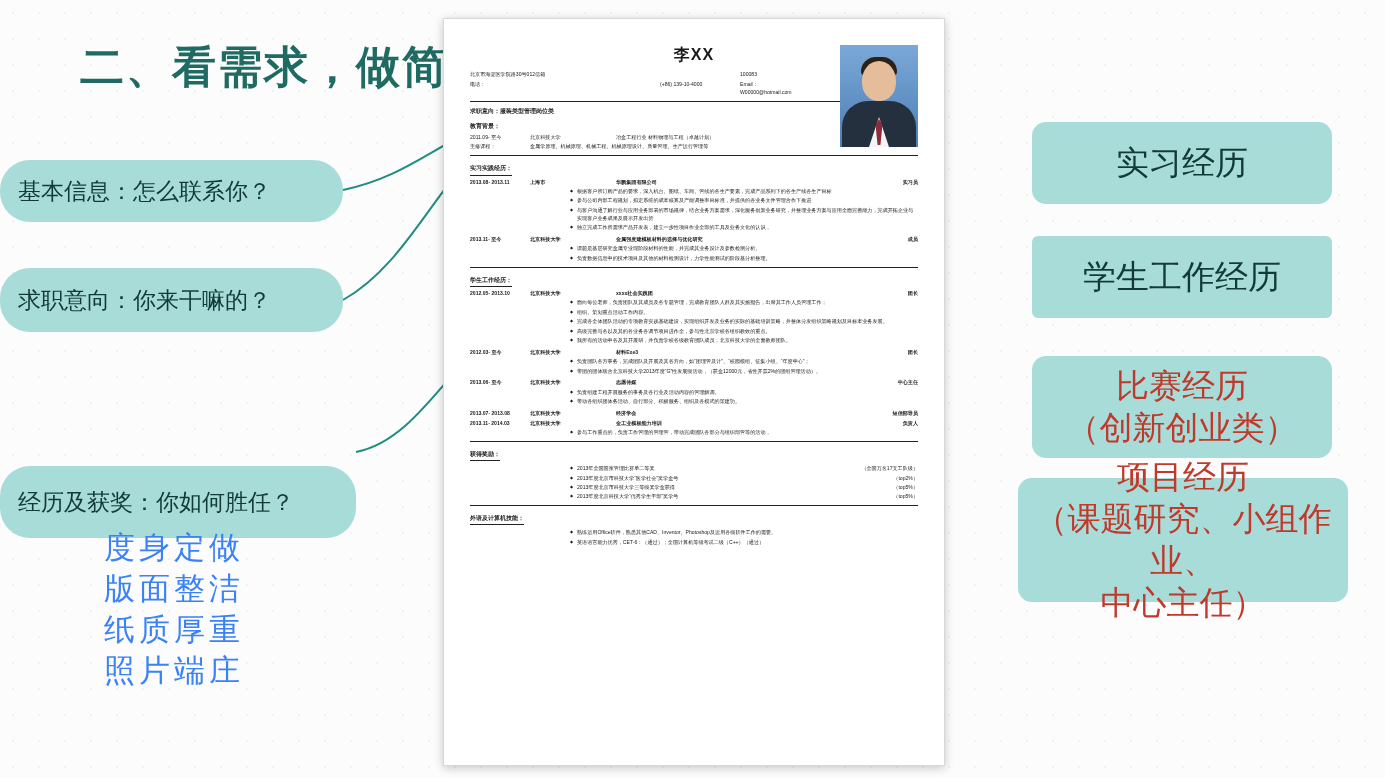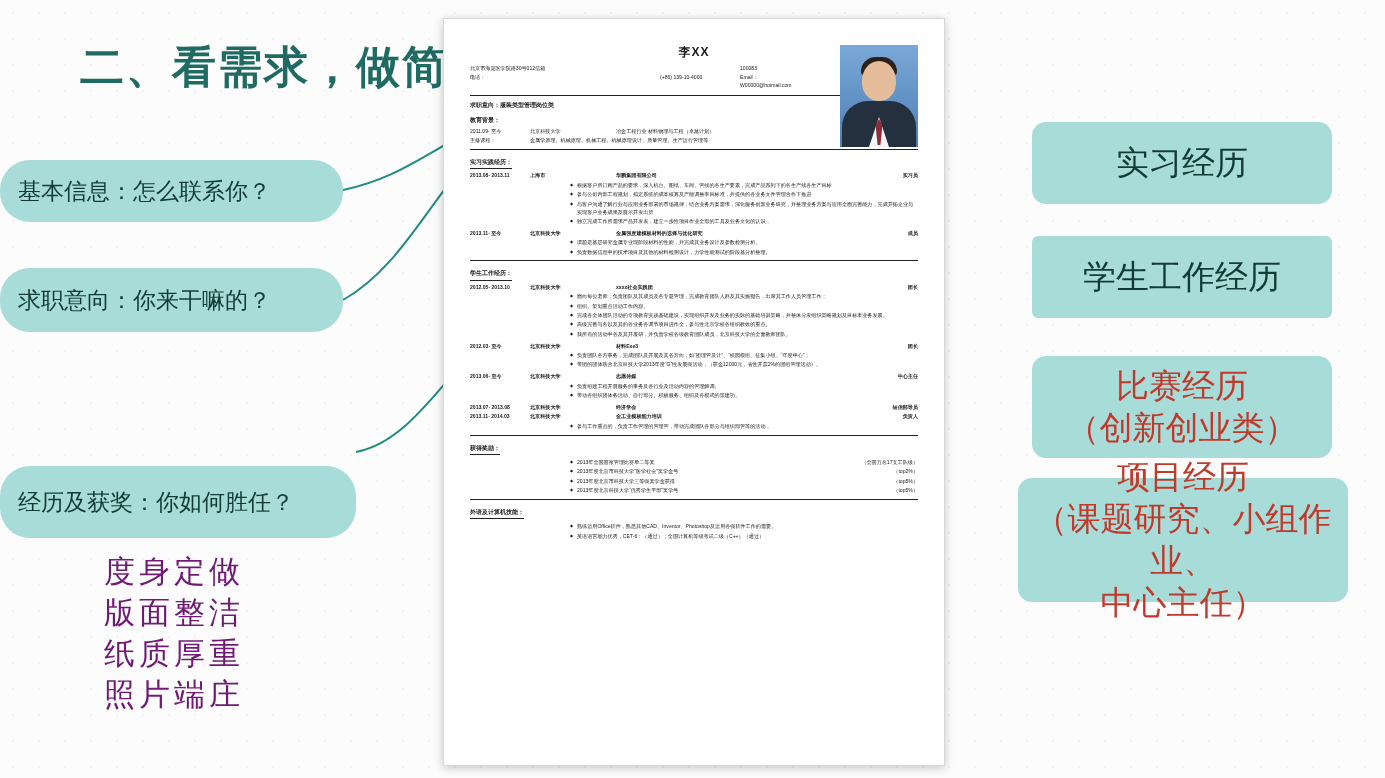--- a/index.html
+++ b/index.html
@@ -39,22 +39,22 @@
     box-sizing:border-box;
     white-space:nowrap;
     border-radius:30px;
   }
   #label-0{left:0px;top:160px;width:343px;height:62px;}
   #label-1{left:0px;top:268px;width:343px;height:64px;}
   #label-2{left:0px;top:418px;width:356px;height:72px;margin-top:48px;}
 
   
   .left-notes{
-    position:absolute;left:84px;top:552px;
-    font-size:31px;color:#701a75;
+    position:absolute;left:84px;top:528px;
+    font-size:31px;color:#3b82f6;
     line-height:1.32;
     letter-spacing:4px;
     text-align:center;
     width:180px;
   }
   .left-notes div{white-space:nowrap;}
 
   
   .connectors{position:absolute;left:0;top:0;width:1385px;height:778px;pointer-events:none;}
 
@@ -86,21 +86,21 @@
     border:1px solid #d8d8d8;
     box-shadow:0 2px 9px rgba(0,0,0,0.22);
     box-sizing:border-box;
     padding:22px 26px 10px 26px;
     overflow:hidden;
     font-size:5.1px;
     color:#1a1a1a;
     line-height:1.55;
   }
   .r-name{
-    font-size:12px;font-weight:bold;text-align:center;
+    font-size:16px;font-weight:bold;text-align:center;
     letter-spacing:1px;margin:2px 0 3px 0;
   }
   .r-photo{
     position:absolute;right:26px;top:26px;
     width:78px;height:102px;
     background:linear-gradient(#7aa8d8,#4d7fb5);
     overflow:hidden;
   }
   .r-photo .head{
     position:absolute;left:50%;top:16px;transform:translateX(-50%);

